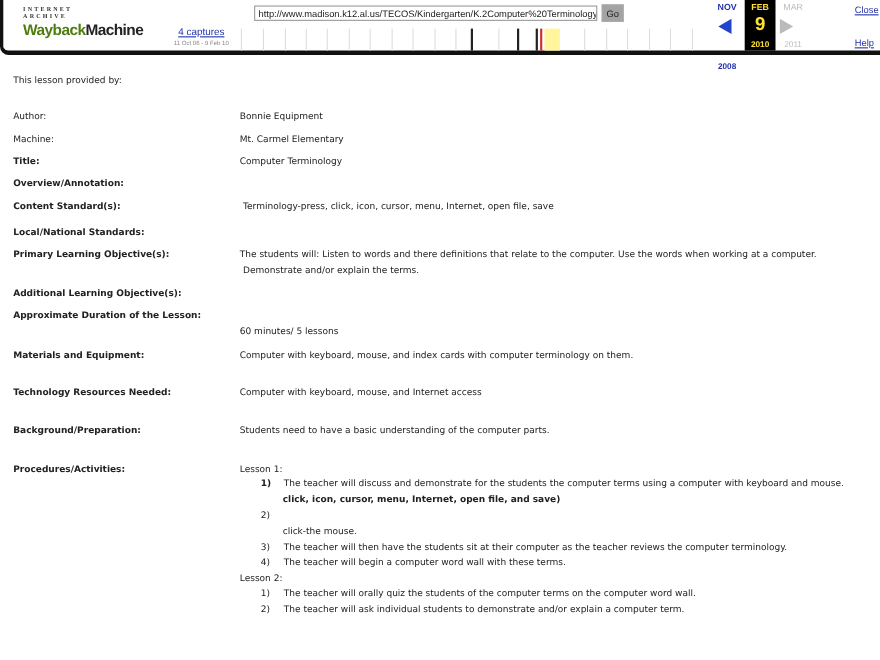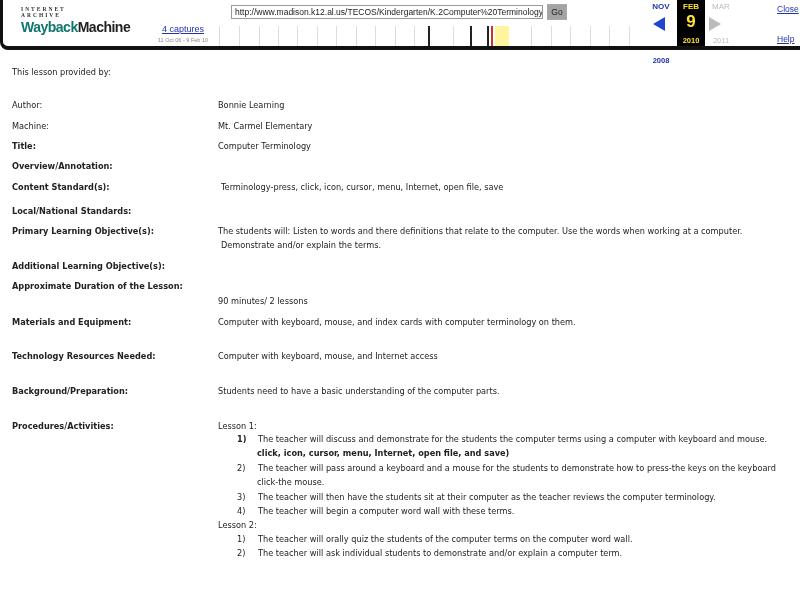--- a/index.html
+++ b/index.html
@@ -6,21 +6,21 @@
   html, body { width: 800px; height: 600px; overflow: hidden; background: #fff; }
   body { font-family: "DejaVu Sans", sans-serif; color: #222; position: relative; }
 
   
   .wb-bar { position: absolute; left: 0; top: 0; width: 800px; height: 50px; background: #fff;
             border-bottom: 4px solid #111; border-left: 3px solid #111; border-radius: 0 0 0 8px; }
   .wb-logo { position: absolute; left: 18px; top: 6px; width: 80px; }
   .wb-logo .ia { font-family: "Liberation Serif", serif; font-size: 5.5px; letter-spacing: 2px; color: #333; font-weight: bold; }
   .wb-logo .wm { margin-top: 2px; font-family: "Liberation Sans Narrow", "Liberation Sans", sans-serif; font-weight: bold;
                  font-size: 14px; letter-spacing: -0.5px; line-height: 14px; }
-  .wb-logo .wm .w1 { color: #0f766e; }
+  .wb-logo .wm .w1 { color: #4d7c0f; }
   .wb-logo .wm .w2 { color: #222; }
   .captures { position: absolute; left: 145px; top: 24px; width: 70px; text-align: center; }
   .captures a { font-size: 9px; color: #2233aa; text-decoration: underline; font-family: "Liberation Sans", sans-serif; display: block; }
   .captures .range { font-size: 5.5px; color: #888; margin-top: 3px; font-family: "Liberation Sans", sans-serif; }
   .url-input { position: absolute; left: 228px; top: 5px; width: 312px; height: 14px; border: 1px solid #999;
                font-family: "Liberation Sans", sans-serif; font-size: 8.5px; padding: 1px 3px; color: #222; background: #fff; overflow: hidden; white-space: nowrap; }
   .go-btn { position: absolute; left: 544px; top: 4px; width: 20px; height: 16px; border: 1px solid #aaa; background: #a3a3a3;
             font-size: 8.5px; font-family: "Liberation Sans", sans-serif; text-align: center; line-height: 14px; color: #222; }
   .timeline { position: absolute; left: 216px; top: 24px; width: 420px; height: 22px; }
   .tl-tick { position: absolute; top: 2px; width: 1px; height: 20px; background: #ddd; }
@@ -110,21 +110,21 @@
   </div>
 
   <a class="close-link">Close</a>
   <a class="help-link">Help</a>
 </div>
 
 <div class="doc">
   <div class="lbl" style="top:17px">This lesson provided by:</div>
 
   <div class="lbl" style="top:50px">Author:</div>
-  <div class="val" style="top:50px">Bonnie Learning</div>
+  <div class="val" style="top:50px">Bonnie Equipment</div>
 
   <div class="lbl" style="top:71px">Machine:</div>
   <div class="val" style="top:71px">Mt. Carmel Elementary</div>
 
   <div class="lbl b" style="top:91px">Title:</div>
   <div class="val" style="top:91px">Computer Terminology</div>
 
   <div class="lbl b" style="top:111px">Overview/Annotation:</div>
 
   <div class="lbl b" style="top:132px">Content Standard(s):</div>
@@ -132,41 +132,40 @@
 
   <div class="lbl b" style="top:156px">Local/National Standards:</div>
 
   <div class="lbl b" style="top:176px">Primary Learning Objective(s):</div>
   <div class="val" style="top:176px">The students will:  Listen to words and there definitions that relate to the computer.  Use the words when working at a computer.</div>
   <div class="val" style="top:190px; left:221px">Demonstrate and/or explain the terms.</div>
 
   <div class="lbl b" style="top:211px">Additional Learning Objective(s):</div>
 
   <div class="lbl b" style="top:231px">Approximate Duration of the Lesson:</div>
-  <div class="val" style="top:246px">90 minutes/ 2 lessons</div>
+  <div class="val" style="top:246px">60 minutes/ 5 lessons</div>
 
   <div class="lbl b" style="top:267px">Materials and Equipment:</div>
   <div class="val" style="top:267px">Computer with keyboard, mouse, and index cards with computer terminology on them.</div>
 
   <div class="lbl b" style="top:301px">Technology Resources Needed:</div>
   <div class="val" style="top:301px">Computer with keyboard, mouse, and Internet access</div>
 
   <div class="lbl b" style="top:336px">Background/Preparation:</div>
   <div class="val" style="top:336px">Students need to have a basic understanding of the computer parts.</div>
 
   <div class="lbl b" style="top:371px">Procedures/Activities:</div>
 
   <div class="val" style="top:371px">Lesson 1:</div>
 
   <div class="num bold" style="top:384px">1)</div>
   <div class="step" style="top:384px">The teacher will discuss and demonstrate for the students the computer terms using a computer with keyboard and mouse.</div>
   <div class="step bold" style="top:398px; left:257px">click, icon, cursor, menu, Internet, open file, and save)</div>
 
   <div class="num" style="top:413px">2)</div>
-  <div class="step" style="top:413px">The teacher will pass around a keyboard and a mouse for the students to demonstrate how to press-the keys on the keyboard</div>
   <div class="step" style="top:427px; left:257px">click-the mouse.</div>
 
   <div class="num" style="top:442px">3)</div>
   <div class="step" style="top:442px">The teacher will then have the students sit at their computer as the teacher reviews the computer terminology.</div>
 
   <div class="num" style="top:456px">4)</div>
   <div class="step" style="top:456px">The teacher will begin a computer word wall with these terms.</div>
 
   <div class="val" style="top:470px">Lesson 2:</div>
 

